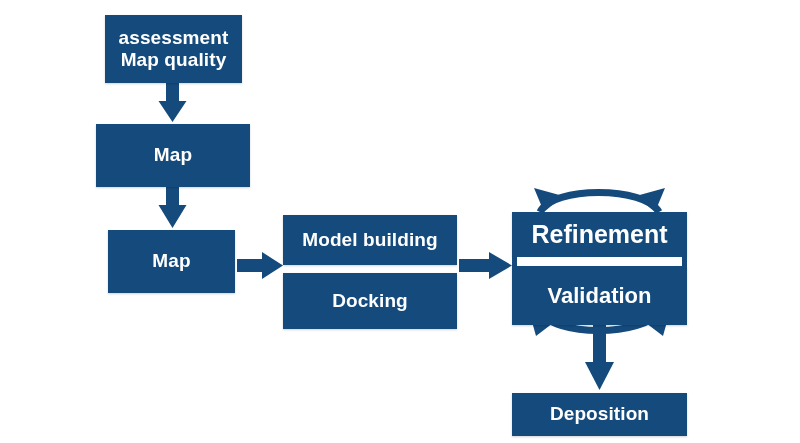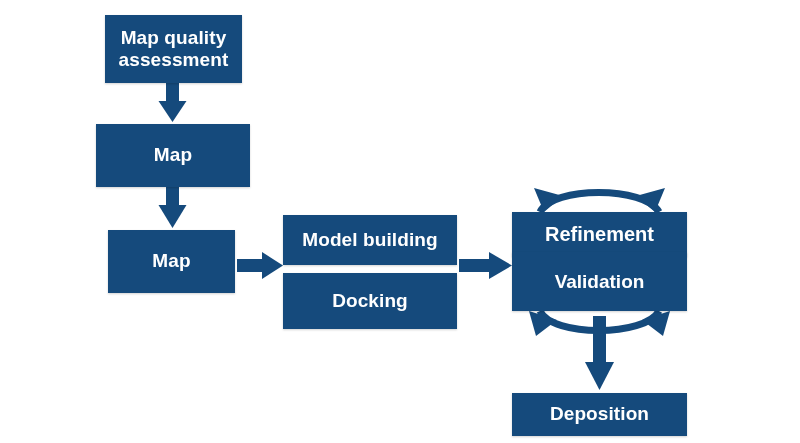--- a/index.html
+++ b/index.html
@@ -53,32 +53,32 @@
     width: 175px;
     height: 99px;
   }
   #node-refinement {
     position: absolute;
     left: 0; top: 0;
     width: 175px; height: 45px;
     background: #154A7C;
     color: #fff;
     display: flex; align-items: center; justify-content: center;
-    font-size: 20px; font-weight: 600;
+    font-size: 25px; font-weight: 600;
     box-sizing: border-box;
     box-shadow: 0 1px 2px rgba(0,0,0,0.18);
   }
   #node-validation {
     position: absolute;
-    left: 0; top: 40px;
+    left: 0; top: 54px;
     width: 175px; height: 59px;
     background: #154A7C;
     color: #fff;
     display: flex; align-items: center; justify-content: center;
-    font-size: 19px; font-weight: 600;
+    font-size: 22px; font-weight: 600;
     box-sizing: border-box;
     box-shadow: 0 1px 2px rgba(0,0,0,0.18);
   }
   #cycle-gap {
     position: absolute;
     left: 0; top: 45px;
     width: 175px; height: 9px;
     background: #154A7C;
     box-sizing: border-box;
     border-left: 5px solid #154A7C;
@@ -139,22 +139,22 @@
 
     <g>
       <rect x="593" y="316" width="13" height="52" fill="#154A7C"></rect>
       <polygon points="585,362 614,362 599.5,390" fill="#154A7C"></polygon>
     </g>
 
   </svg>
 
   <div class="node" id="node-map-quality">
     <div>
+      <span>assessment</span>
       <span>Map quality</span>
-      <span>assessment</span>
     </div>
   </div>
 
   <div class="node" id="node-map-improve">
     <div>
       <span>Map</span>
     </div>
   </div>
 
   <div class="node" id="node-map-symmetry">

